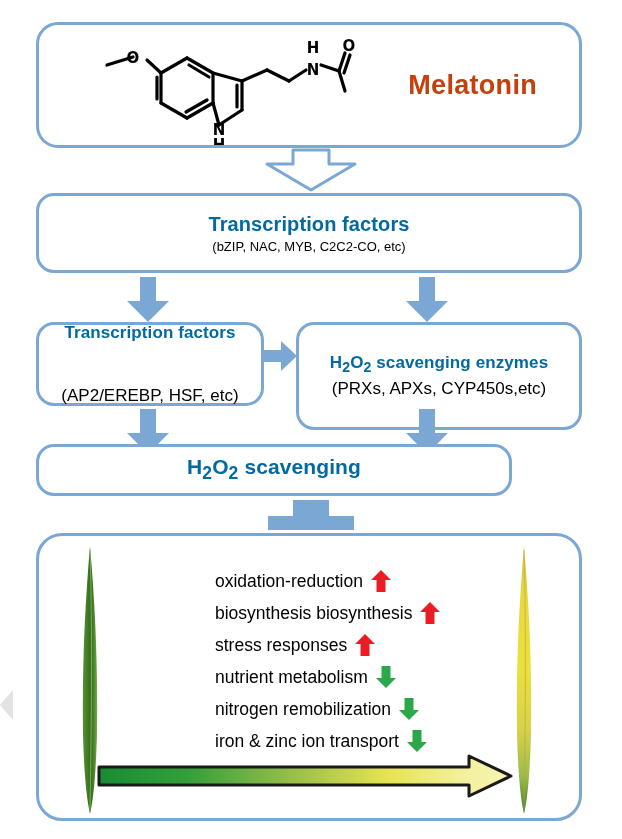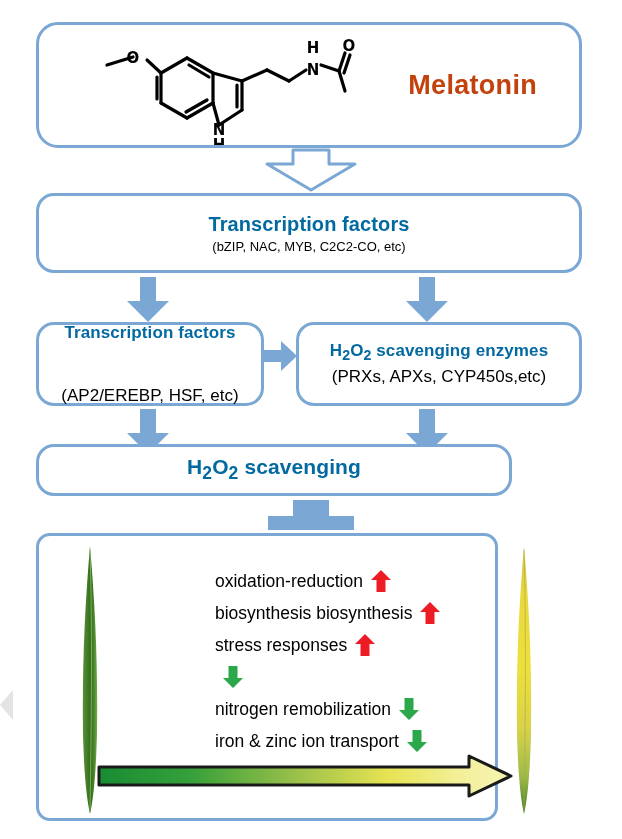--- a/index.html
+++ b/index.html
@@ -76,35 +76,35 @@
 
   
   #box-tf-left {
     left: 36px; top: 322px; width: 228px; height: 84px;
   }
   #box-tf-left .line-bold { font-size: 17px; margin-bottom: 3px; }
   #box-tf-left .line-plain { font-size: 17px; margin-top: 40px; }
 
   
   #box-enzymes {
-    left: 296px; top: 322px; width: 286px; height: 84px;
+    left: 296px; top: 322px; width: 286px; height: 108px;
   }
   #box-enzymes .line-bold { font-size: 17px; margin-bottom: 3px; }
   #box-enzymes .line-plain { font-size: 17px; }
 
   
   #box-scavenging {
     left: 36px; top: 444px; width: 476px; height: 52px;
   }
   #box-scavenging .line-bold { font-size: 21px; }
 
   
   #box-outcome {
-    left: 36px; top: 533px; width: 462px; height: 288px;
-    border-radius: 14px;
+    left: 36px; top: 533px; width: 546px; height: 288px;
+    border-radius: 26px;
     display: block;
     text-align: center;
   }
 
   
   .arrow {
     position: absolute;
   }
 
   #arrow-hollow { left: 263px; top: 148px; }
@@ -345,20 +345,21 @@
       <div class="outcome-row">
         <span class="outcome-text">stress responses</span>
         <span class="outcome-arrow">
           <svg width="22" height="24" viewBox="0 0 22 24" xmlns="http://www.w3.org/2000/svg">
             <polygon points="11,1 21,11 15.5,11 15.5,23 6.5,23 6.5,11 1,11" fill="#ed1c24"></polygon>
           </svg>
         </span>
       </div>
 
       <div class="outcome-row">
+        <span class="outcome-text">nutrient metabolism</span>
         <span class="outcome-arrow">
           <svg width="22" height="24" viewBox="0 0 22 24" xmlns="http://www.w3.org/2000/svg">
             <polygon points="11,23 1,13 6.5,13 6.5,1 15.5,1 15.5,13 21,13" fill="#2aa84a"></polygon>
           </svg>
         </span>
       </div>
 
       <div class="outcome-row">
         <span class="outcome-text">nitrogen remobilization</span>
         <span class="outcome-arrow">

